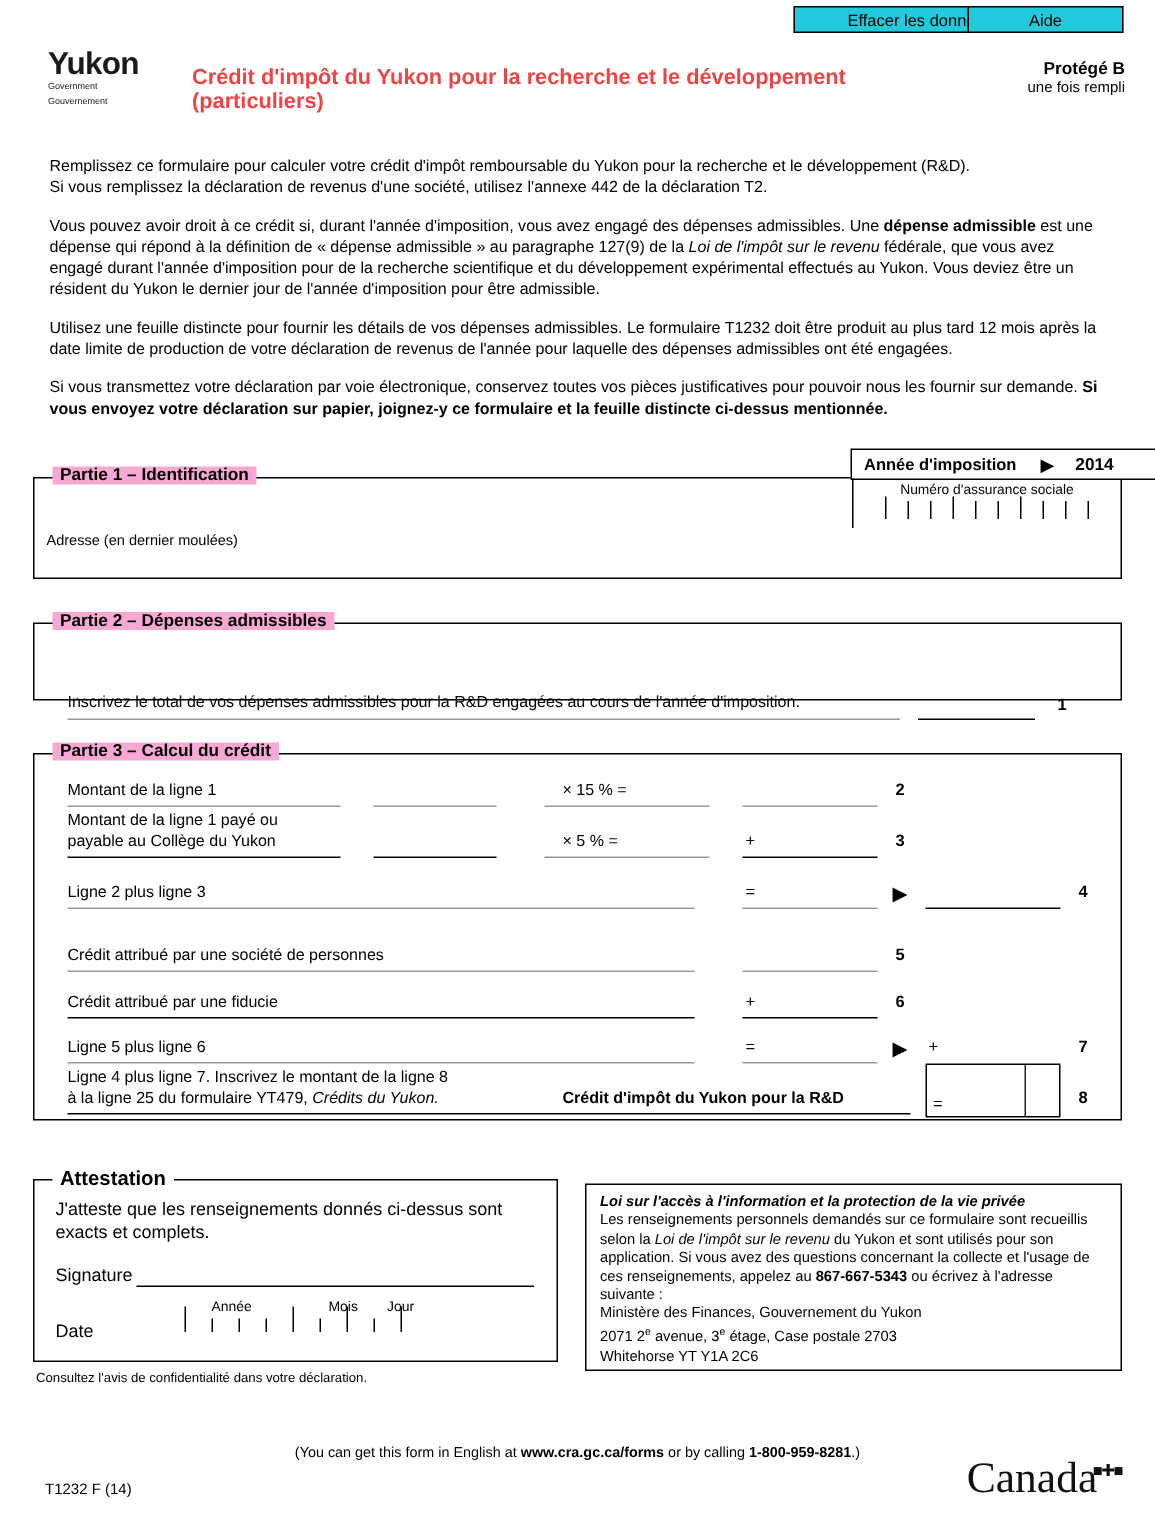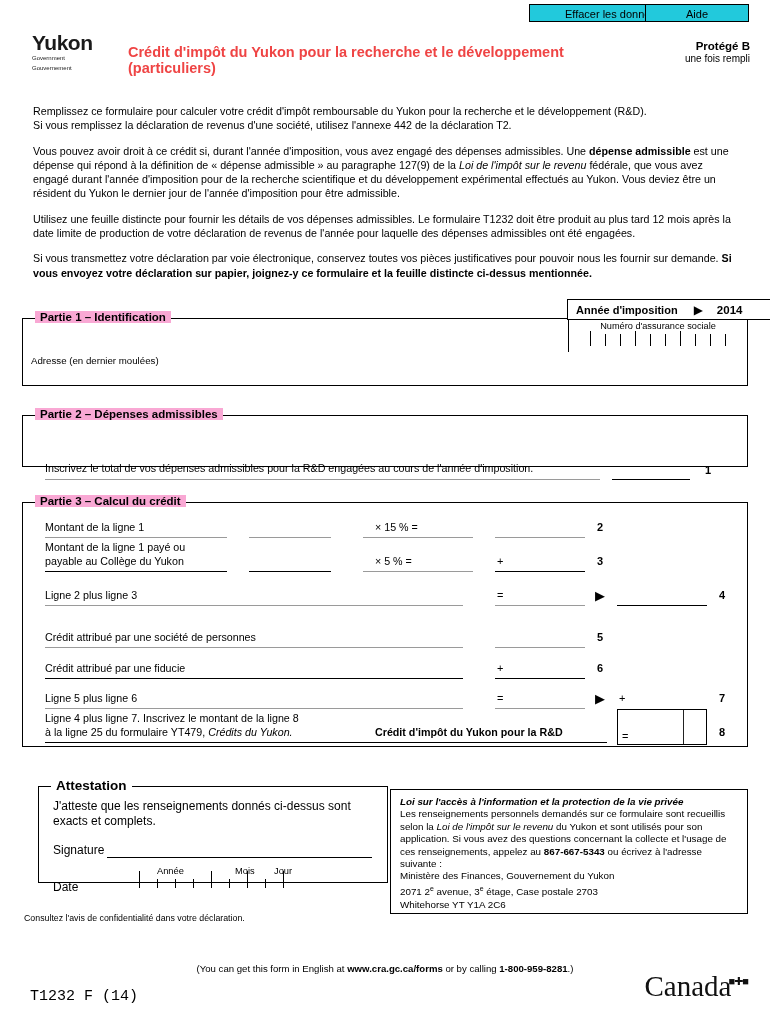--- a/index.html
+++ b/index.html
@@ -89,21 +89,21 @@
   .rule.dark{border-bottom:1px solid #000;}
   .amt{position:absolute;box-sizing:border-box;}
   .num{position:absolute;font-size:11px;font-weight:bold;}
   .op{position:absolute;font-size:11px;}
   .arrow{position:absolute;font-size:13px;line-height:1;}
   .pct{position:absolute;font-size:10.7px;}
   .boxed8{position:absolute;border:1.6px solid #000;box-sizing:border-box;}
   .r8lab{position:absolute;font-size:10.7px;font-weight:bold;}
 
   
-  #attest{left:38px;top:786px;width:350px;height:97px;}
+  #attest{left:22px;top:786px;width:350px;height:122px;}
   .att-legend{position:absolute;top:-9px;left:12px;background:#fff;padding:0 5px;font-size:13.5px;font-weight:bold;}
   .att-text{position:absolute;left:14px;top:12px;width:325px;font-size:12px;line-height:15px;}
   .att-sig{position:absolute;left:14px;top:56px;font-size:12px;}
   .sig-rule{position:absolute;left:68px;top:70px;width:265px;border-bottom:1px solid #000;}
   .date-lab{position:absolute;left:14px;top:93px;font-size:12px;}
   .dt-heads{position:absolute;left:100px;top:79px;width:170px;font-size:9.3px;}
   .dt-heads span{position:absolute;}
   .dt-cells{position:absolute;left:100px;top:92px;display:flex;}
   .dt-c{width:18px;height:9px;border-left:1px solid #000;box-sizing:border-box;}
   .dt-c.tall{height:17px;margin-top:-8px;border-left:1px solid #000;}
@@ -114,21 +114,21 @@
   #privacy{position:absolute;left:390px;top:789px;width:358px;height:125px;border:1px solid #000;box-sizing:border-box;}
   .priv-in{padding:6px 9px;font-size:9.8px;line-height:12.4px;}
   .priv-in .ttl{font-weight:bold;font-style:italic;}
   .priv-in i{font-style:italic;}
   .priv-in b{font-weight:bold;}
   sup{font-size:7px;vertical-align:super;}
 
   
   .foot-en{position:absolute;left:0;top:963px;width:770px;text-align:center;font-size:9.6px;}
   .foot-en b{font-weight:bold;}
-  .formid{position:absolute;left:30px;top:988px;font-size:15px;font-family:Liberation Mono, monospace;}
+  .formid{position:absolute;left:30px;top:988px;font-size:10px;}
   .canada{
     position:absolute;right:22px;top:966px;
     font-family:"Liberation Serif", serif;font-size:29px;line-height:30px;
     font-weight:normal;letter-spacing:0px;color:#111;
   }
   .canada .flag{
     font-family:"Liberation Sans", sans-serif;
     font-size:11px;vertical-align:super;letter-spacing:-1px;margin-left:-3px;
   }
 </style>

